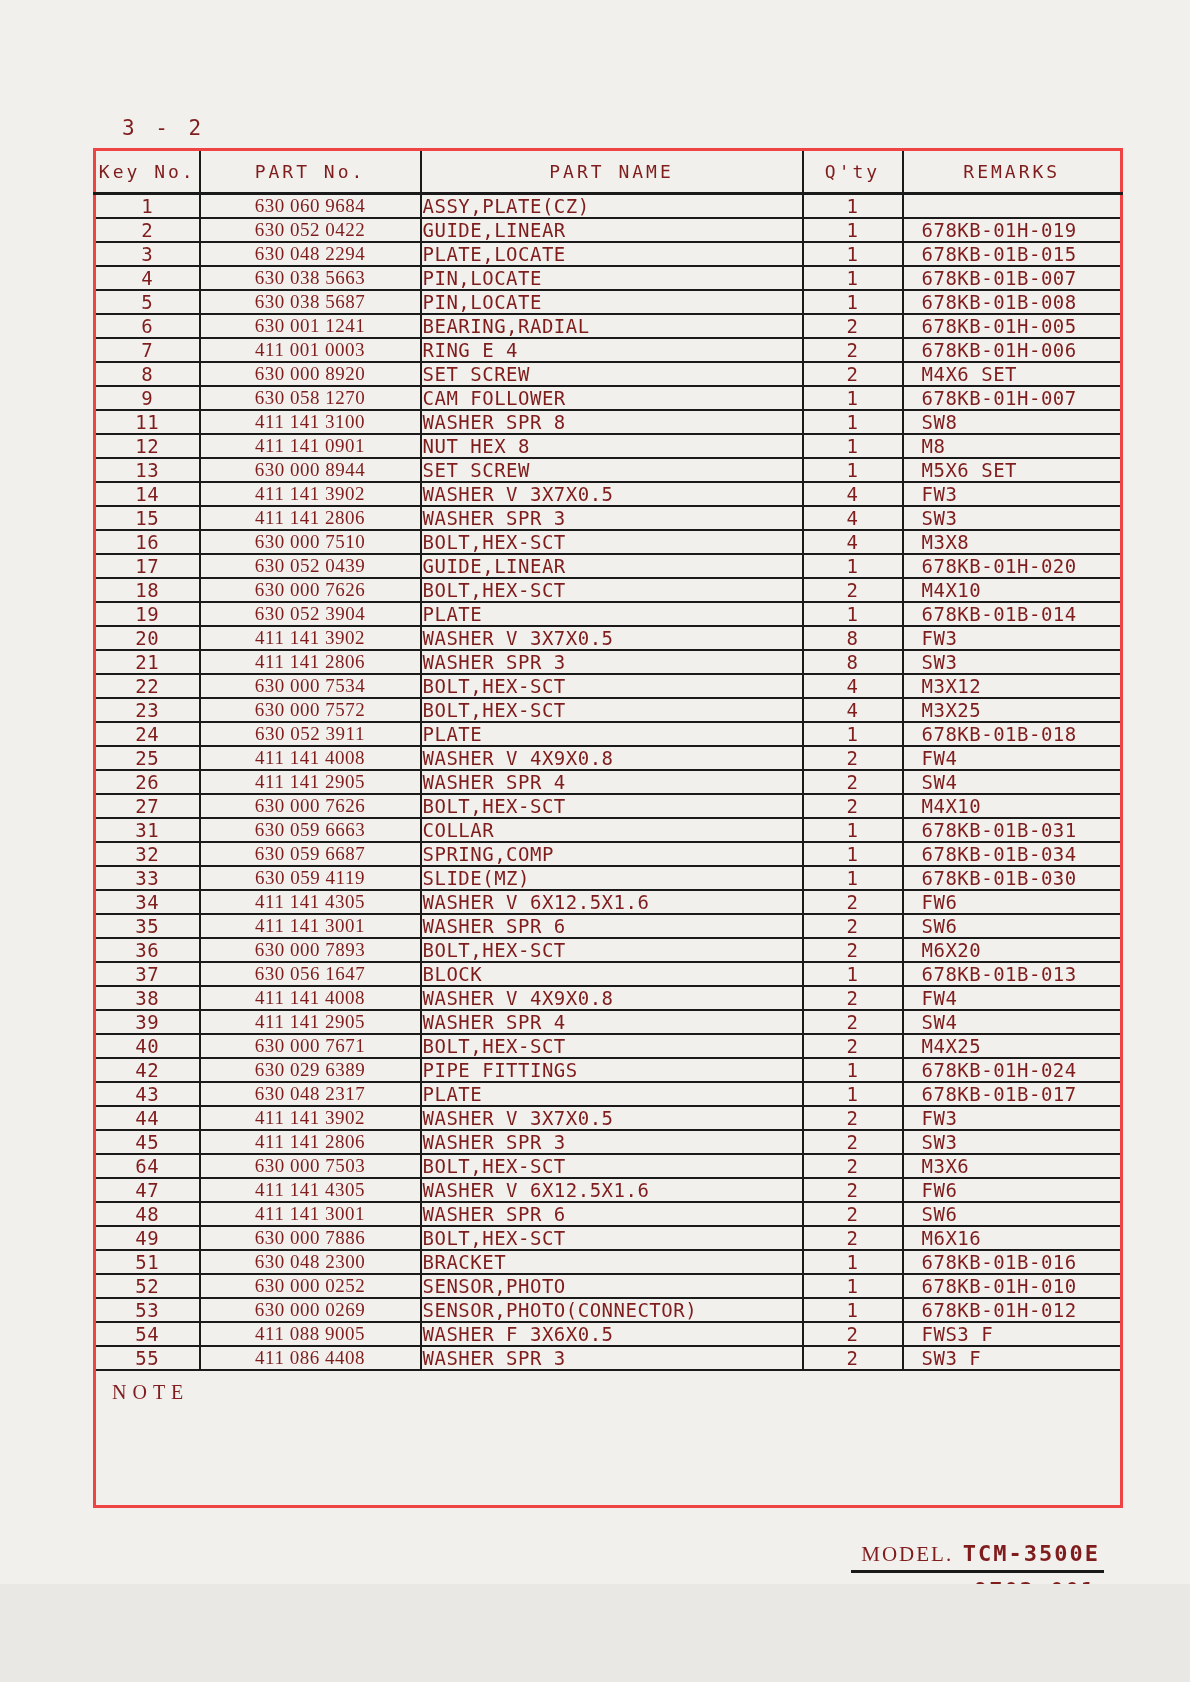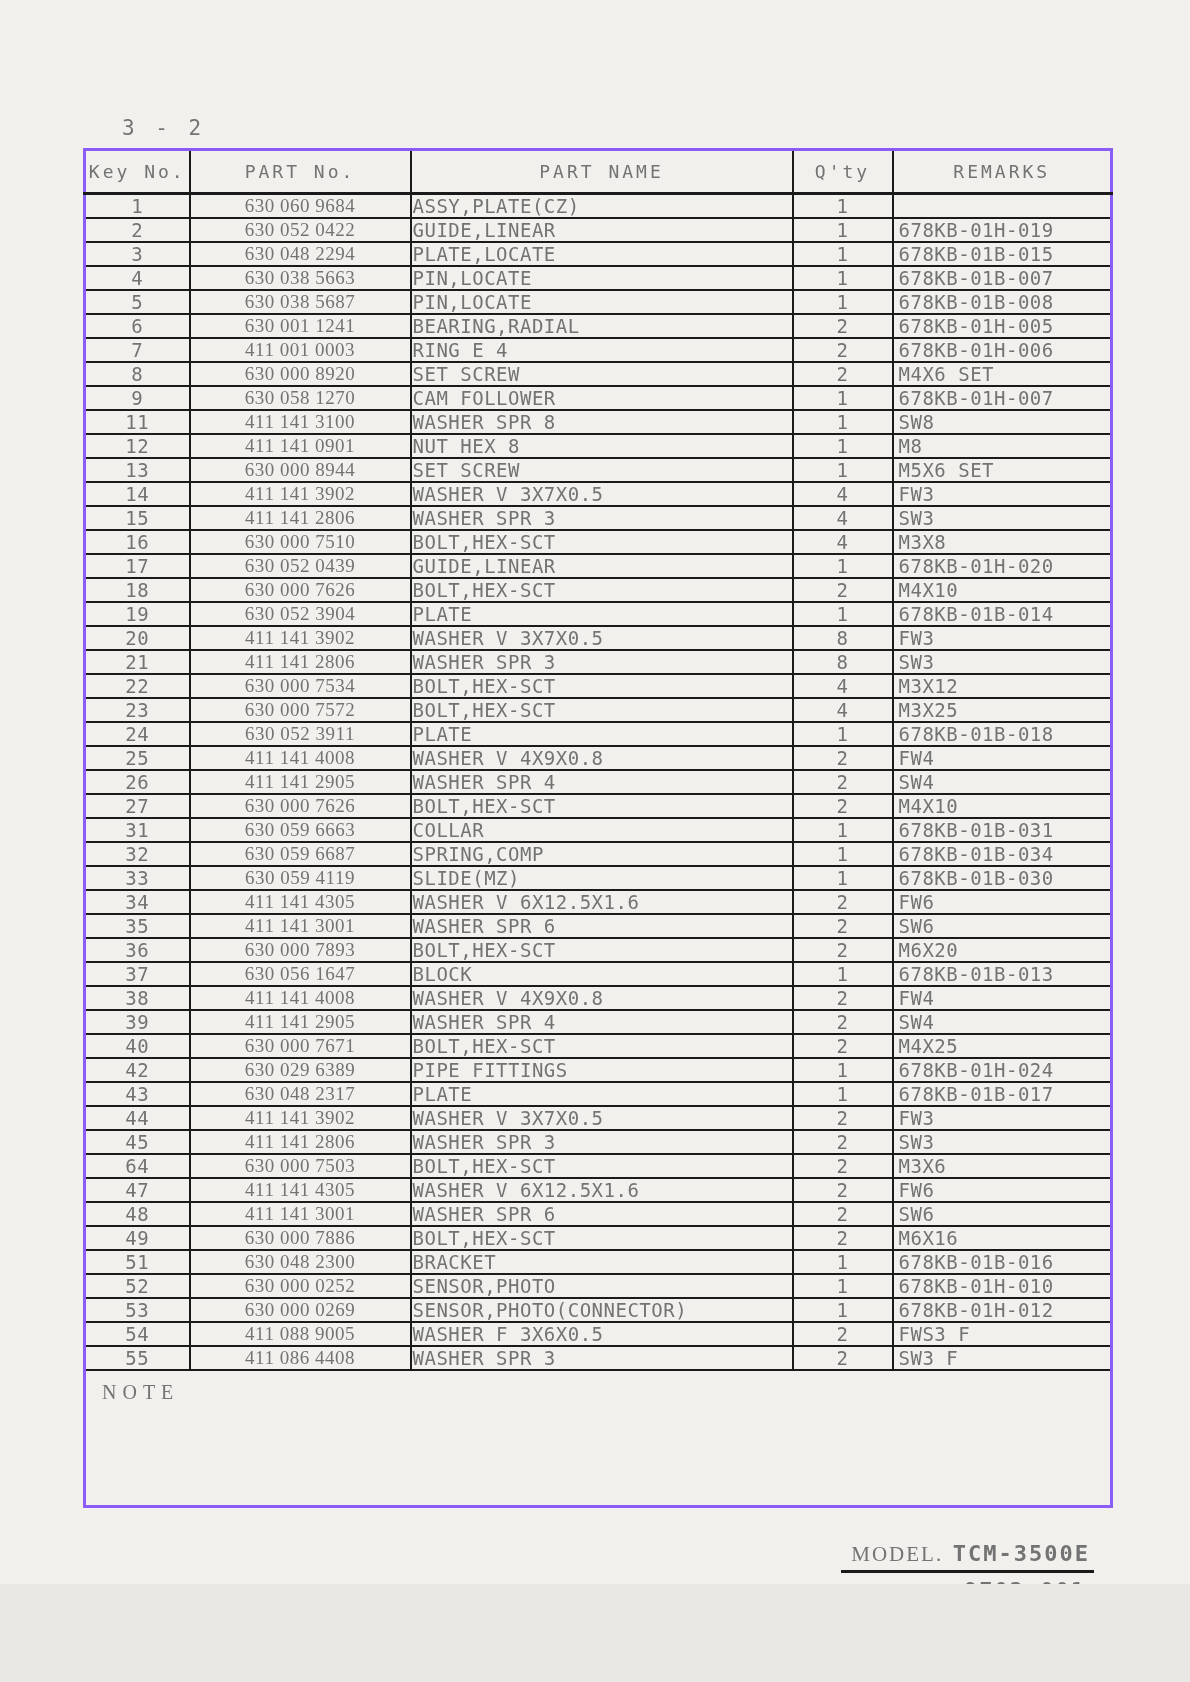--- a/index.html
+++ b/index.html
@@ -2,54 +2,54 @@
 <html><head>
 <meta charset="utf-8">
 <style>
   * { margin:0; padding:0; box-sizing:border-box; }
   html,body { width:1190px; height:1682px; }
   body { background:#e9e8e5; }
   .page {
     position:relative; width:1190px; height:1584px;
     background:#f1f0ed;
     font-family:"DejaVu Sans Mono", monospace;
-    color:#737373; overflow:hidden;
+    color:#7f1d1d; overflow:hidden;
   }
   .page-number {
     position:absolute; left:122px; top:116px;
     font-size:21px; letter-spacing:4px; white-space:nowrap;
   }
   table.parts-table {
-    position:absolute; left:83px; top:148px; width:1027px;
+    position:absolute; left:93px; top:148px; width:1027px;
     border-collapse:collapse; table-layout:fixed;
-    border:3px solid #8b5cf6;
+    border:3px solid #ef4444;
   }
   .parts-table th, .parts-table td { border:2px solid #1a1a1a; }
   .parts-table thead th {
     height:44px; font-weight:normal; font-size:18px;
     letter-spacing:3px; text-align:center;
     border-bottom:3px solid #1a1a1a; white-space:nowrap;
   }
   .parts-table tbody td {
     height:22px; line-height:22px; font-size:19px;
     letter-spacing:0.5px; white-space:nowrap; overflow:hidden;
   }
   td.c0 { text-align:center; }
   td.c1 { text-align:center; letter-spacing:1px;font-family:Liberation Serif, serif; }
   td.c2 { text-align:left; padding-left:1px; }
   td.c3 { text-align:center; }
-  td.c4 { text-align:left; padding-left:5px; letter-spacing:1px; }
+  td.c4 { text-align:left; padding-left:18px; letter-spacing:1px; }
   .note-cell {
     height:136px; vertical-align:top; text-align:left;
     font-family:"Liberation Serif", serif;
     font-size:20px; letter-spacing:6px;
     padding:10px 0 0 16px; border-top:2px solid #1a1a1a;margin-top:36px;
   }
   .model-block {
-    position:absolute; right:96px; top:1541px; text-align:right;
+    position:absolute; right:86px; top:1541px; text-align:right;
   }
   .model-line {
     display:inline-block; border-bottom:3px solid #1a1a1a;
     padding:0 4px 3px 10px; white-space:nowrap;
   }
   .model-label {
     font-family:"Liberation Serif", serif;
     font-size:21px; letter-spacing:2px;
   }
   .model-value {

